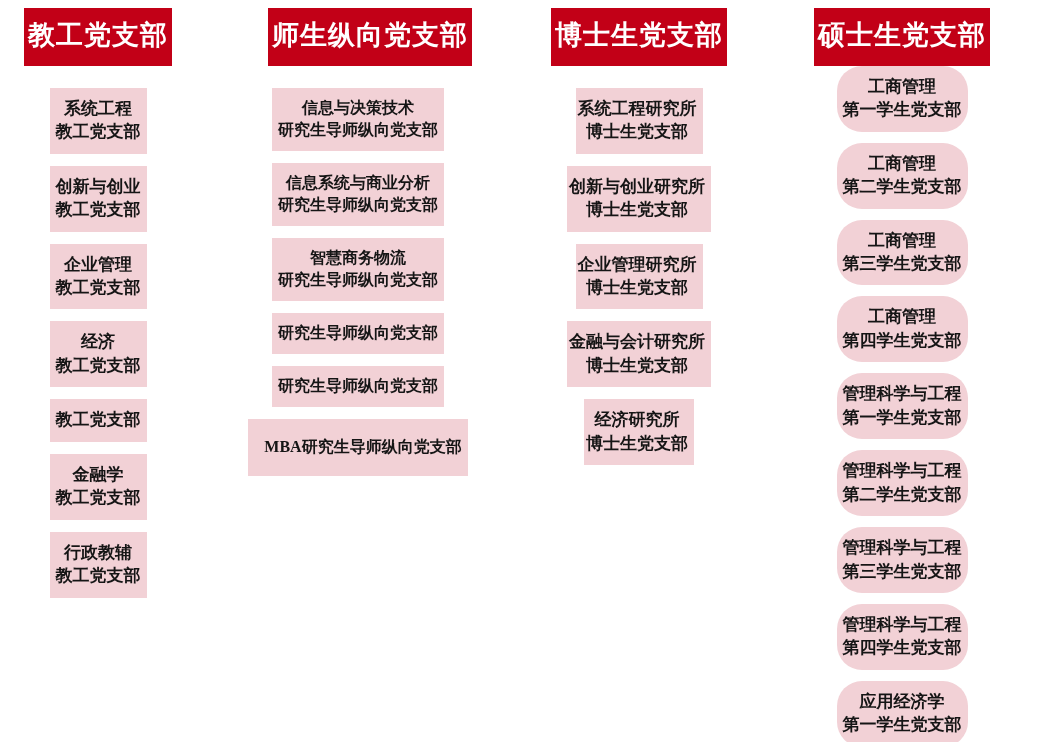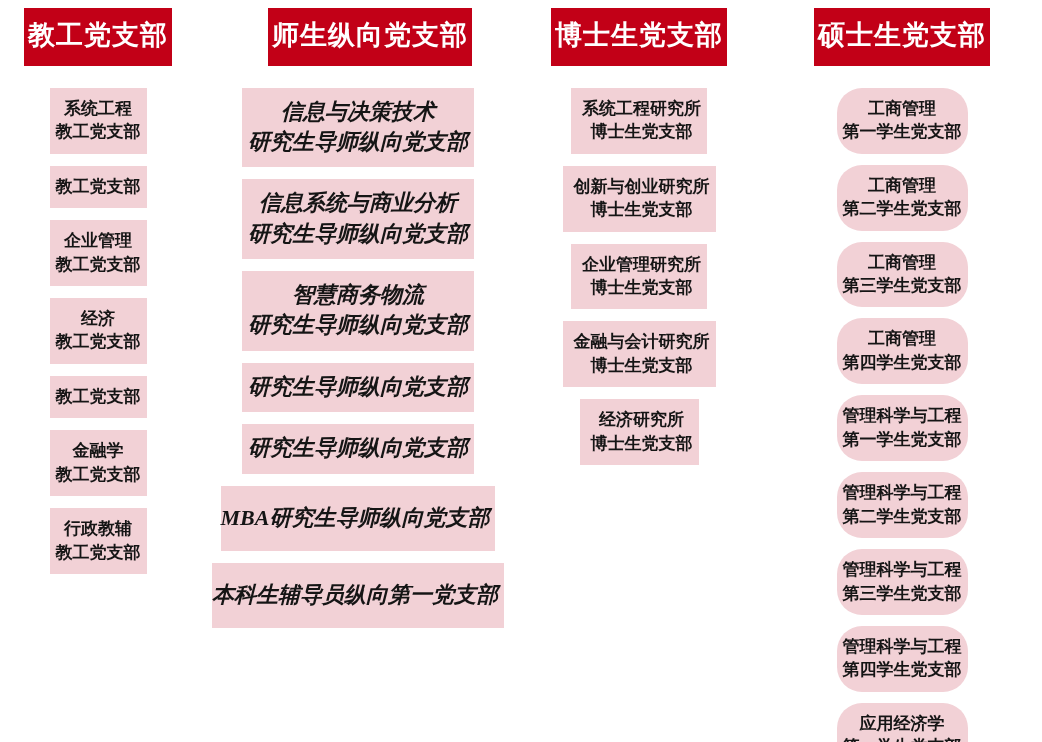--- a/index.html
+++ b/index.html
@@ -39,54 +39,55 @@
     font-weight: bold;
     letter-spacing: 1px;
     text-align: center;
     padding: 13px 4px 15px 4px;
     margin-top: 8px;
     line-height: 1.1;
   }
   .col-0 .col-header { margin-bottom: 22px; }
   .col-1 .col-header { margin-bottom: 22px; margin-left: 24px; }
   .col-2 .col-header { margin-bottom: 22px; }
-  .col-3 .col-header { margin-bottom: 22px; }
+  .col-3 .col-header { }
 
   .cell {
     background: #f2d1d6;
     color: #151515;
     text-align: center;
     font-size: 17px;
     font-weight: bold;
     line-height: 1.38;
     padding: 9px 6px 10px 6px;
     margin-bottom: 12px;
   }
   .cell .line {
     display: block;
     white-space: nowrap;
   }
-  .col-1 .cell { font-size: 22px; font-style: italic; }
-  .col-1 .cell.single { padding: 17px 6px 18px 0; }
+  .col-1 .cell { font-size: 16px; }
+  .col-1 .cell.single { padding: 17px 6px 18px 16px; }
   .col-0 .cell { padding: 9px 6px 10px 6px; }
-  .col-2 .cell { padding: 9px 6px 10px 11px; }
+  .col-2 .cell { padding: 9px 6px 10px 2px; }
   .col-3 .cell { padding: 9px 6px 10px 6px; border-radius: 25px; }
   .col-3 .cell { margin-bottom: 11px; }
 </style>
 </head>
 <body>
 
 <div id="board">
     <div class="column col-0">
       <div class="col-header">教工党支部</div>
       <div class="cell">
         <span class="line">系统工程</span>
         <span class="line">教工党支部</span>
       </div>
       <div class="cell">
+        <span class="line">创新与创业</span>
         <span class="line">教工党支部</span>
       </div>
       <div class="cell">
         <span class="line">企业管理</span>
         <span class="line">教工党支部</span>
       </div>
       <div class="cell">
         <span class="line">经济</span>
         <span class="line">教工党支部</span>
       </div>
@@ -117,23 +118,20 @@
         <span class="line">研究生导师纵向党支部</span>
       </div>
       <div class="cell">
         <span class="line">研究生导师纵向党支部</span>
       </div>
       <div class="cell">
         <span class="line">研究生导师纵向党支部</span>
       </div>
       <div class="cell single">
         <span class="line">MBA研究生导师纵向党支部</span>
-      </div>
-      <div class="cell single">
-        <span class="line">本科生辅导员纵向第一党支部</span>
       </div>
     </div>
     <div class="column col-2">
       <div class="col-header">博士生党支部</div>
       <div class="cell">
         <span class="line">系统工程研究所</span>
         <span class="line">博士生党支部</span>
       </div>
       <div class="cell">
         <span class="line">创新与创业研究所</span>

